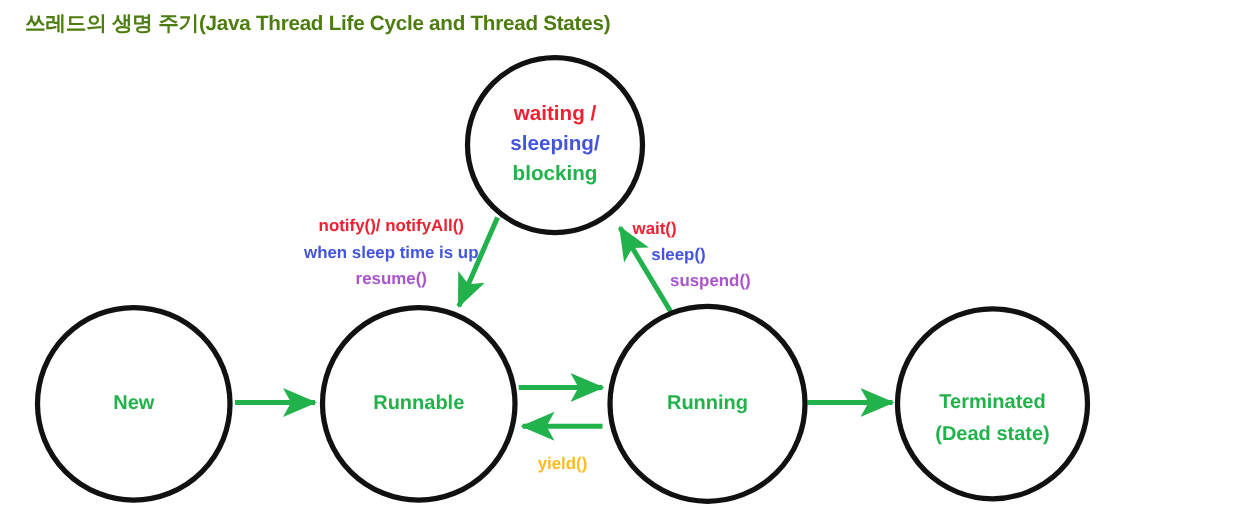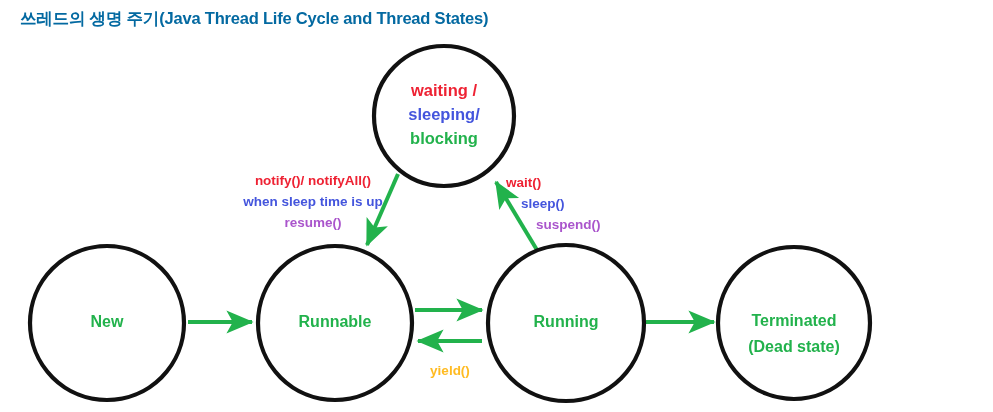--- a/index.html
+++ b/index.html
@@ -13,21 +13,21 @@
     font-family: "Liberation Sans", sans-serif;
     overflow: hidden;
     position: relative;
   }
   #page-title {
     position: absolute;
     left: 20px;
     top: 8px;
     font-size: 16.5px;
     font-weight: bold;
-    color: #0369a1;
+    color: #4d7c0f;
     letter-spacing: -0.2px;
     white-space: nowrap;
   }
   #diagram {
     position: absolute;
     left: 0;
     top: 0;
     width: 993px;
     height: 412px;
   }

